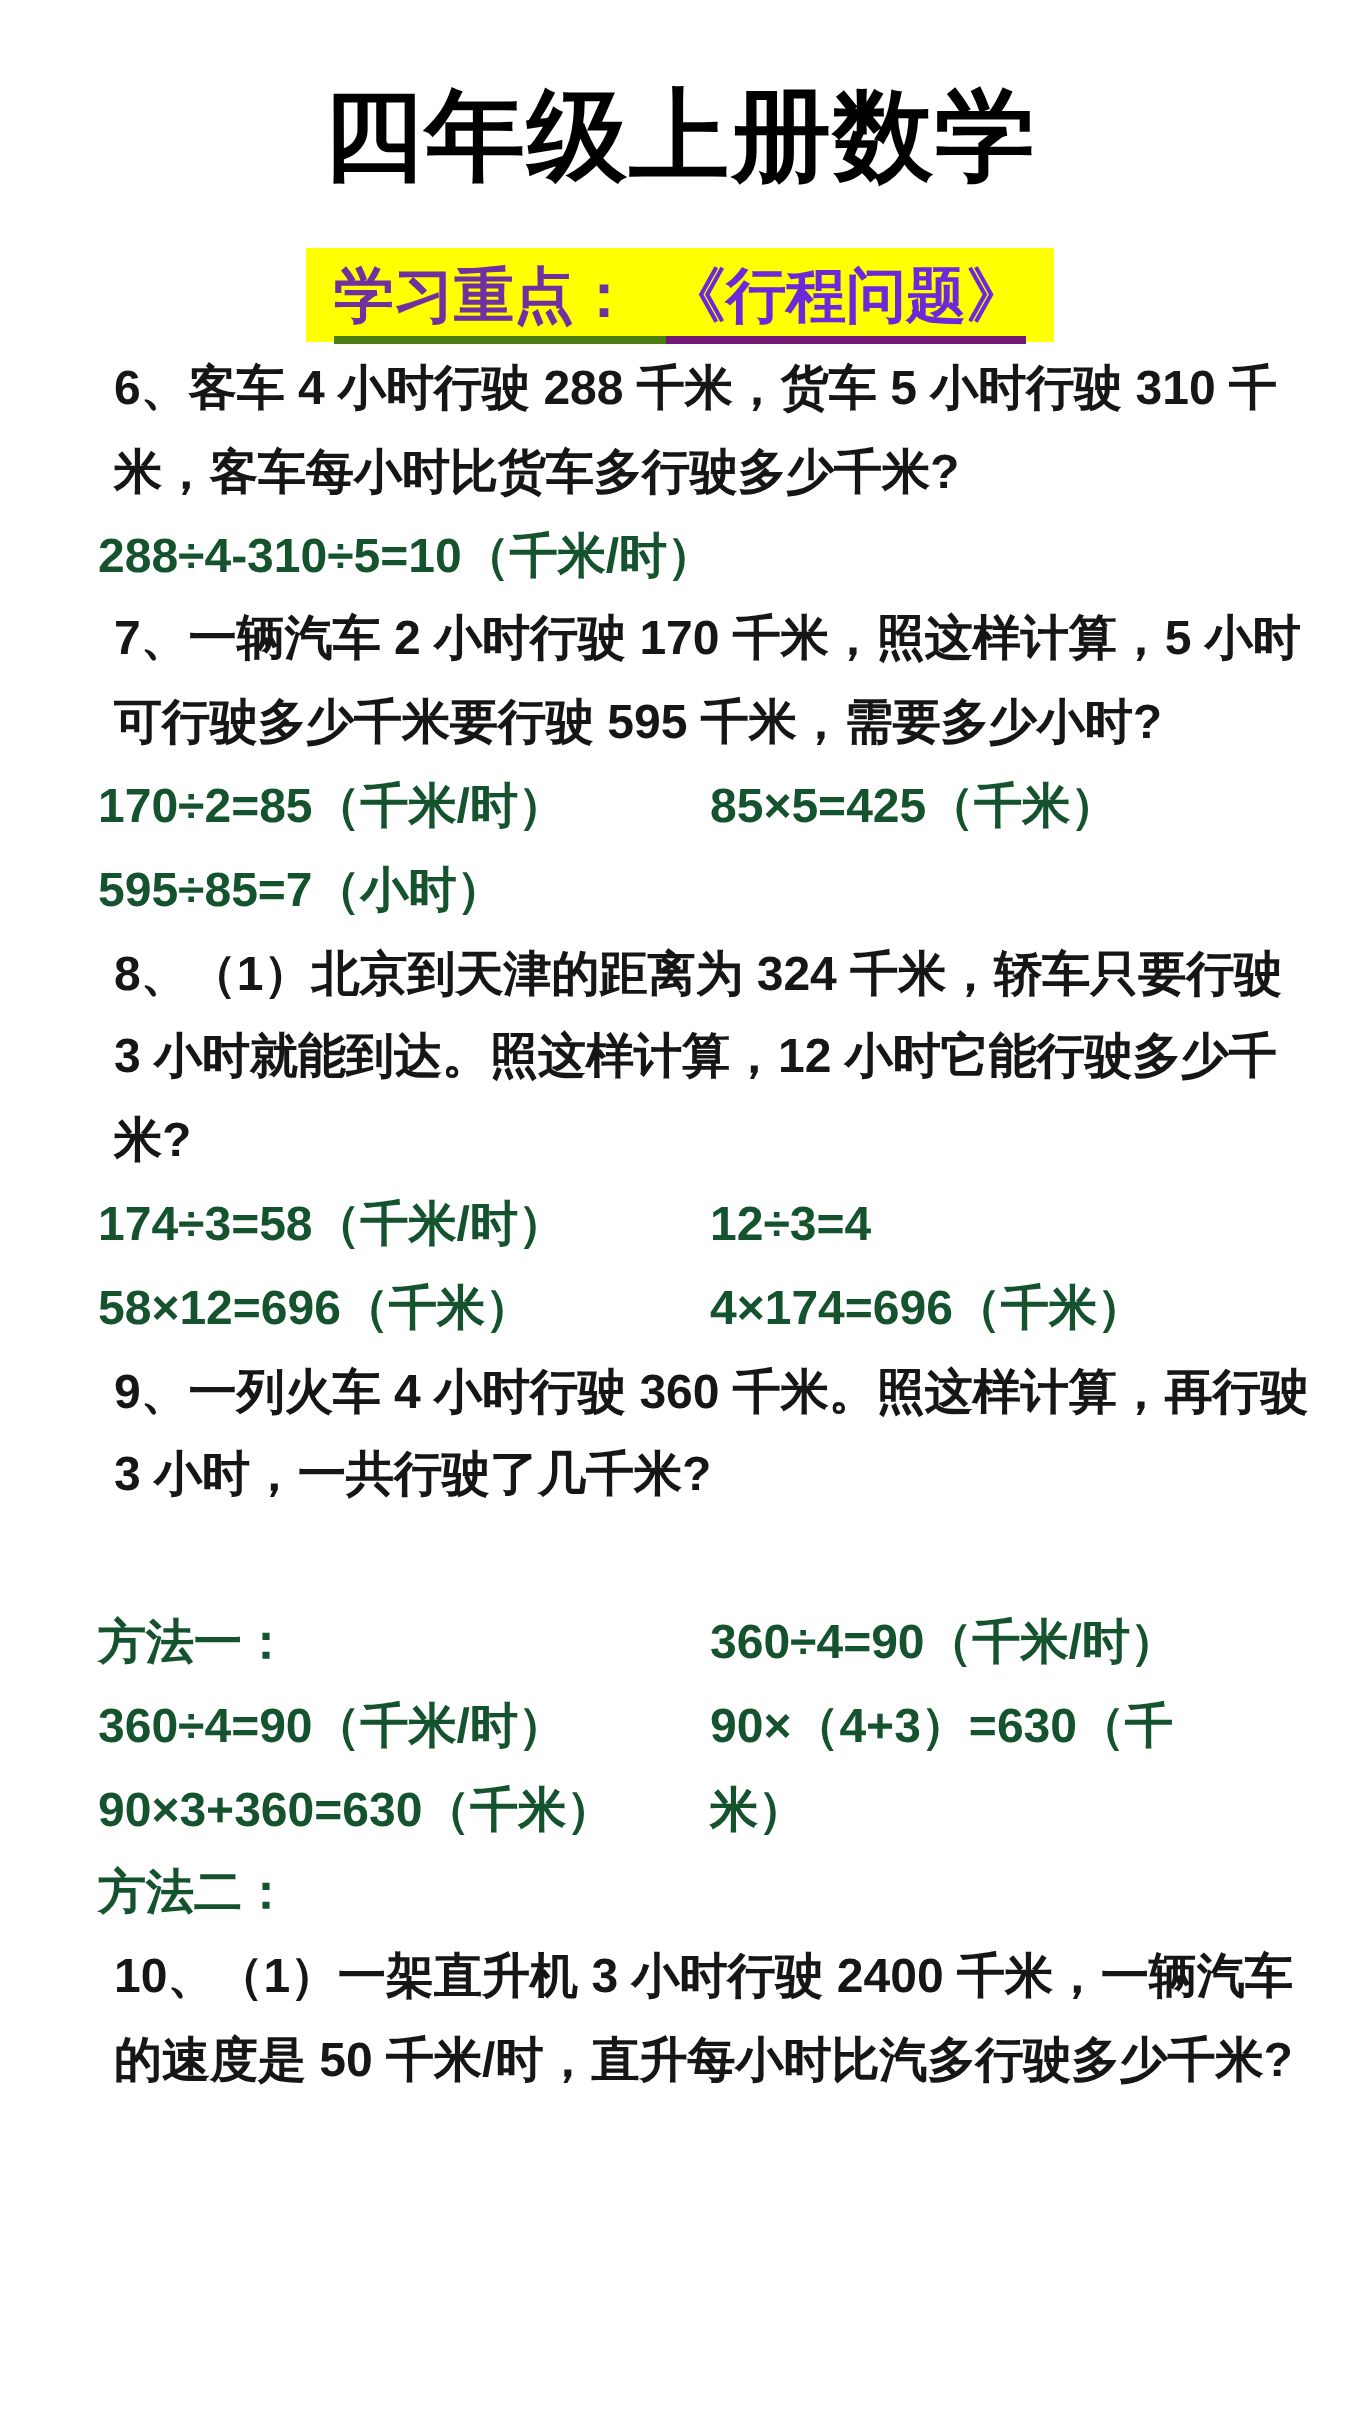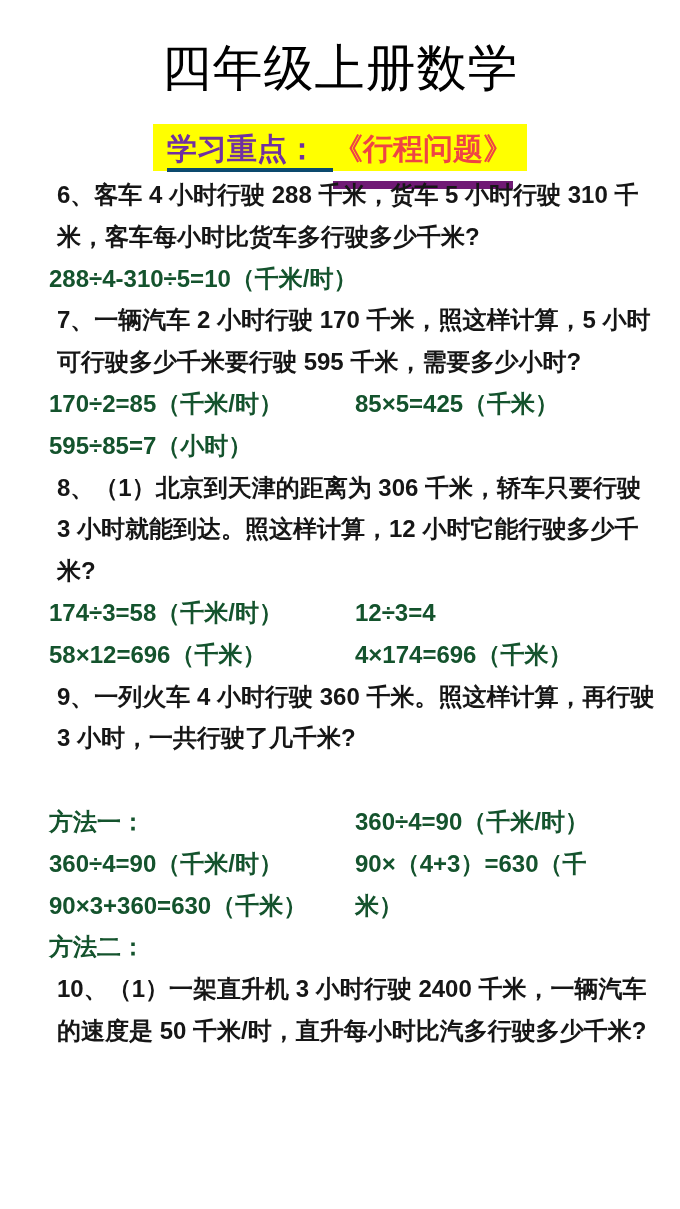--- a/index.html
+++ b/index.html
@@ -6,44 +6,44 @@
   body {
     width: 680px; height: 1209px;
     background: #ffffff;
     position: relative;
     overflow: hidden;
     font-family: "Liberation Sans", "DejaVu Sans", sans-serif;
   }
   .page-title {
     position: absolute; top: 38px; left: 0; width: 680px;
     text-align: center;
-    font-size: 50px; font-weight: 400; color: #000000;
+    font-size: 50px; font-weight: 700; color: #000000;
     letter-spacing: 1px;
     line-height: 1.2;
   }
   .banner-row {
     position: absolute; top: 124px; left: 0; width: 680px;
     text-align: center;
   }
   .banner {
     display: inline-block;
     background: #ffff00;
     padding: 8px 14px 6px 14px;
     font-size: 30px; font-weight: bold;
     line-height: 1.1;
   }
   .banner .label {
     color: #7030a0;
-    border-bottom: 4px solid #0c4a6e;
+    border-bottom: 4px solid #4d7c0f;
     padding-right: 16px; padding-bottom: 3px;
   }
   .banner .topic {
-    color: #ef4444;
-    border-bottom: 8px solid #701a75;
-    padding-bottom: 16px;
+    color: #6d28d9;
+    border-bottom: 4px solid #701a75;
+    padding-bottom: 3px;
   }
   .content {
     position: absolute; top: 174px; left: 57px; width: 590px;
     font-size: 24px; font-weight: bold;
     line-height: 41.8px;
     color: #161616;
   }
   .line { height: 41.8px; white-space: nowrap; }
   .line.red { color: #14532d; margin-left: -8px; }
   .col-l { display: inline-block; width: 306px; }
@@ -63,21 +63,21 @@
 
   <div class="line">6、客车 4 小时行驶 288 千米，货车 5 小时行驶 310 千</div>
   <div class="line">米，客车每小时比货车多行驶多少千米?</div>
   <div class="line red">288÷4-310÷5=10（千米/时）</div>
 
   <div class="line">7、一辆汽车 2 小时行驶 170 千米，照这样计算，5 小时</div>
   <div class="line">可行驶多少千米要行驶 595 千米，需要多少小时?</div>
   <div class="line red"><span class="col-l">170÷2=85（千米/时）</span><span class="col-r">85×5=425（千米）</span></div>
   <div class="line red">595÷85=7（小时）</div>
 
-  <div class="line">8、（1）北京到天津的距离为 306 千米，轿车只要行驶</div>
+  <div class="line">8、（1）北京到天津的距离为 324 千米，轿车只要行驶</div>
   <div class="line">3 小时就能到达。照这样计算，12 小时它能行驶多少千</div>
   <div class="line">米?</div>
   <div class="line red"><span class="col-l">174÷3=58（千米/时）</span><span class="col-r">12÷3=4</span></div>
   <div class="line red"><span class="col-l">58×12=696（千米）</span><span class="col-r">4×174=696（千米）</span></div>
 
   <div class="line">9、一列火车 4 小时行驶 360 千米。照这样计算，再行驶</div>
   <div class="line">3 小时，一共行驶了几千米?</div>
   <div class="line spacer"></div>
   <div class="line red"><span class="col-l">方法一：</span><span class="col-r">360÷4=90（千米/时）</span></div>
   <div class="line red"><span class="col-l">360÷4=90（千米/时）</span><span class="col-r">90×（4+3）=630（千</span></div>

